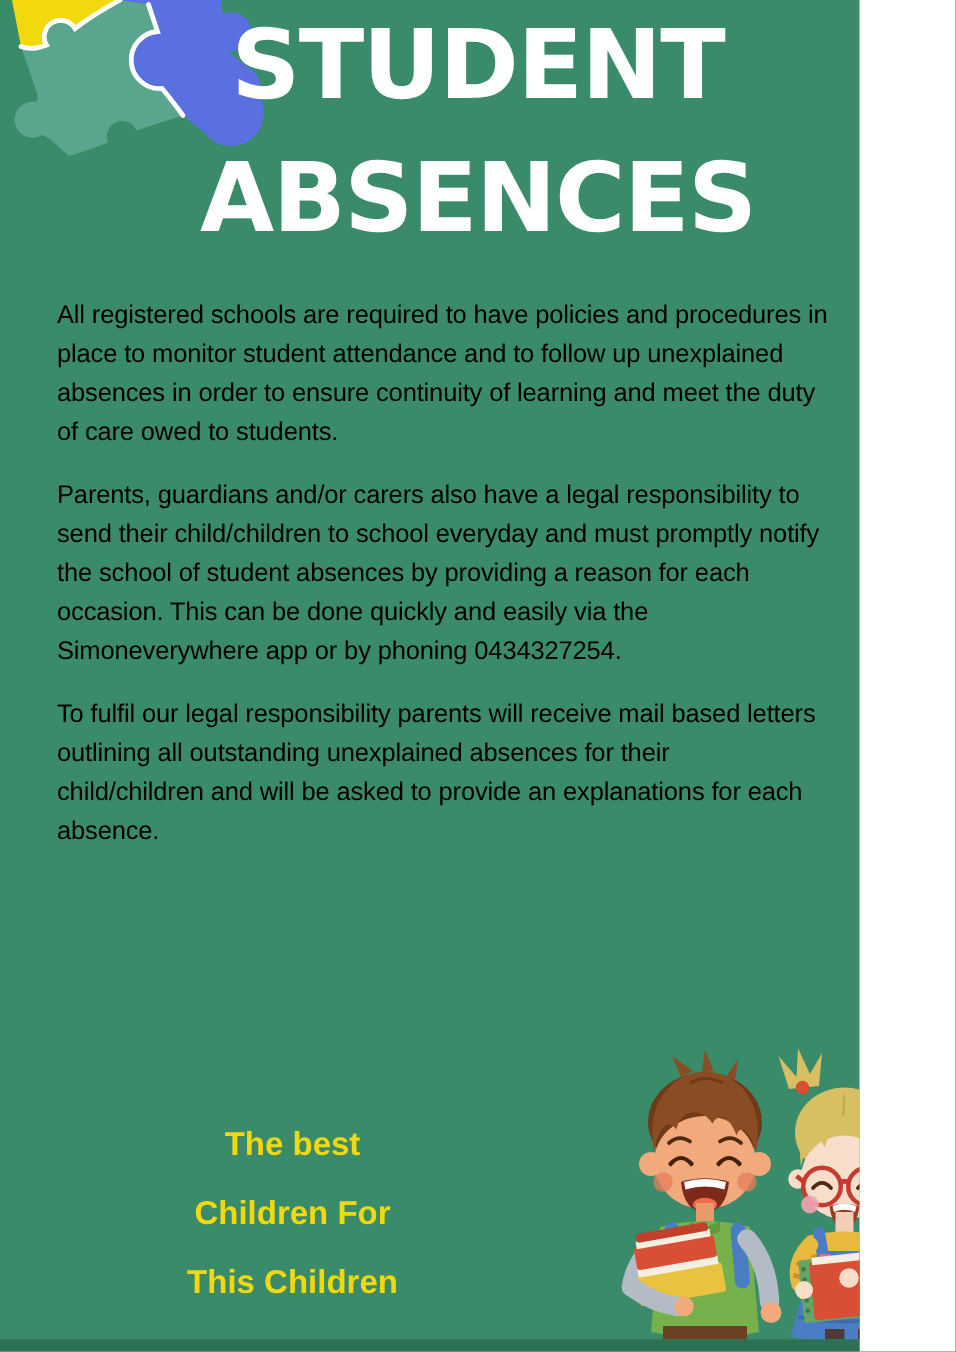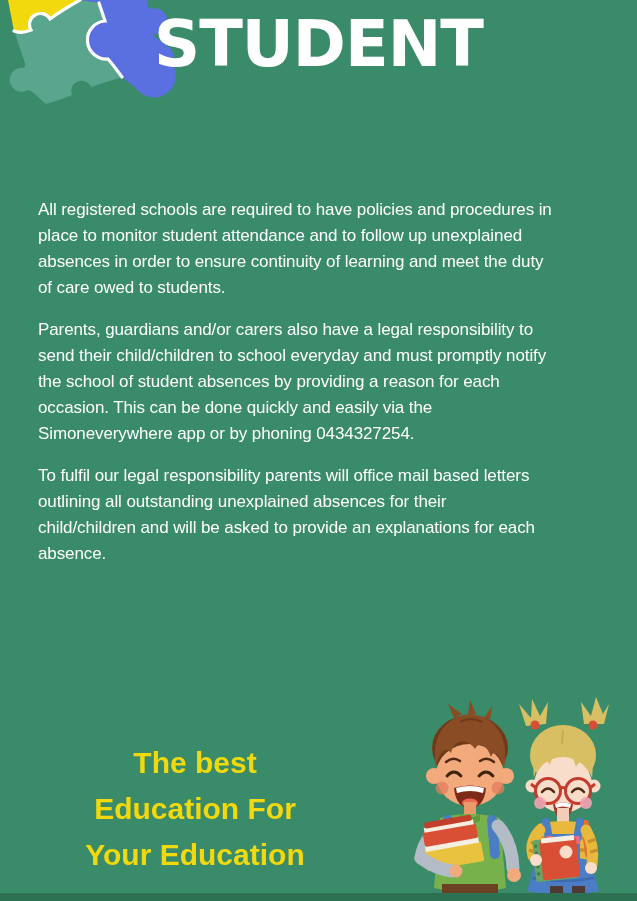--- a/index.html
+++ b/index.html
@@ -1,51 +1,51 @@
 <!DOCTYPE html>
 <html><head>
 <meta charset="utf-8">
 <style>
   html,body{margin:0;padding:0;}
   .poster{
     position:relative;
-    width:637px;height:901px;
+    width:573px;height:901px;
     background:#3a8b69;
     overflow:hidden;
     font-family:"Liberation Sans",sans-serif;
   }
   .puzzle-svg{position:absolute;left:0;top:0;pointer-events:none;}
   .title{
     position:absolute;left:0;top:0px;width:637px;
     margin:0;text-align:center;
     color:#ffffff;
     font-family:"DejaVu Sans",sans-serif;
     font-weight:bold;
     font-size:64px;
     line-height:89px;
     letter-spacing:-1px;
   }
   .title span{display:block;}
   .body-text{
     position:absolute;left:38px;top:197px;width:585px;
-    color:#ffffff;
+    color:#000000;
     font-size:17px;
     line-height:26px;
     letter-spacing:-0.1px;
   }
   .body-text p{
     margin:0 0 16px 0;
     white-space:pre;
   }
   .tagline{
     position:absolute;left:30px;top:740px;width:330px;
     text-align:center;
     color:#f2d90e;
     font-weight:bold;
-    font-size:30px;
+    font-size:22px;
     line-height:46px;
   }
   .tagline span{display:block;}
   .children-svg{position:absolute;left:396px;top:692px;pointer-events:none;}
   .footer-strip{
     position:absolute;left:0;bottom:0;width:637px;height:8px;
     background:#2d7153;
   }
 </style>
 </head>
@@ -65,42 +65,43 @@
              L24,60 Q26,66 24,68 A12,12 0 1 0 28,90 Q34,92 40,99 L46,104
              Q60,100 72,95 A9.5,9.5 0 1 1 91,87 Q106,82 122,77
              Q114,66 108,59 A13,13 0 1 1 105,21 Q102,12 99,3 Z" fill="#5aa58e"></path>
 
     <path d="M80,0 Q62,10 50,19 A10,10 0 0 0 31,30 Q21,34 14,31" fill="none" stroke="#ffffff" stroke-width="3.2" stroke-linecap="round"></path>
     <path d="M99,3 Q102,12 105,21 A13,13 0 1 0 108,59 Q114,66 122,77" fill="none" stroke="#ffffff" stroke-width="3.2" stroke-linecap="round"></path>
   </svg>
 
   <h1 class="title">
     <span>STUDENT</span>
+    <span>ABSENCES</span>
   </h1>
 
   <div class="body-text">
     <p>All registered schools are required to have policies and procedures in
 place to monitor student attendance and to follow up unexplained
 absences in order to ensure continuity of learning and meet the duty
 of care owed to students.</p>
     <p>Parents, guardians and/or carers also have a legal responsibility to
 send their child/children to school everyday and must promptly notify
 the school of student absences by providing a reason for each
 occasion. This can be done quickly and easily via the
 Simoneverywhere app or by phoning 0434327254.</p>
-    <p>To fulfil our legal responsibility parents will office mail based letters
+    <p>To fulfil our legal responsibility parents will receive mail based letters
 outlining all outstanding unexplained absences for their
 child/children and will be asked to provide an explanations for each
 absence.</p>
   </div>
 
   <div class="tagline">
     <span>The best</span>
-    <span>Education For</span>
-    <span>Your Education</span>
+    <span>Children For</span>
+    <span>This Children</span>
   </div>
 
   <svg class="children-svg" width="240" height="201" viewBox="0 0 240 201">
 
     <g>
       <circle cx="38" cy="84" r="8" fill="#f2a97c"></circle>
       <circle cx="110" cy="84" r="8" fill="#f2a97c"></circle>
       <ellipse cx="74" cy="56" rx="38" ry="33" fill="#6f3a1a"></ellipse>
       <ellipse cx="74" cy="83" rx="34" ry="31" fill="#f2a97c"></ellipse>
 

